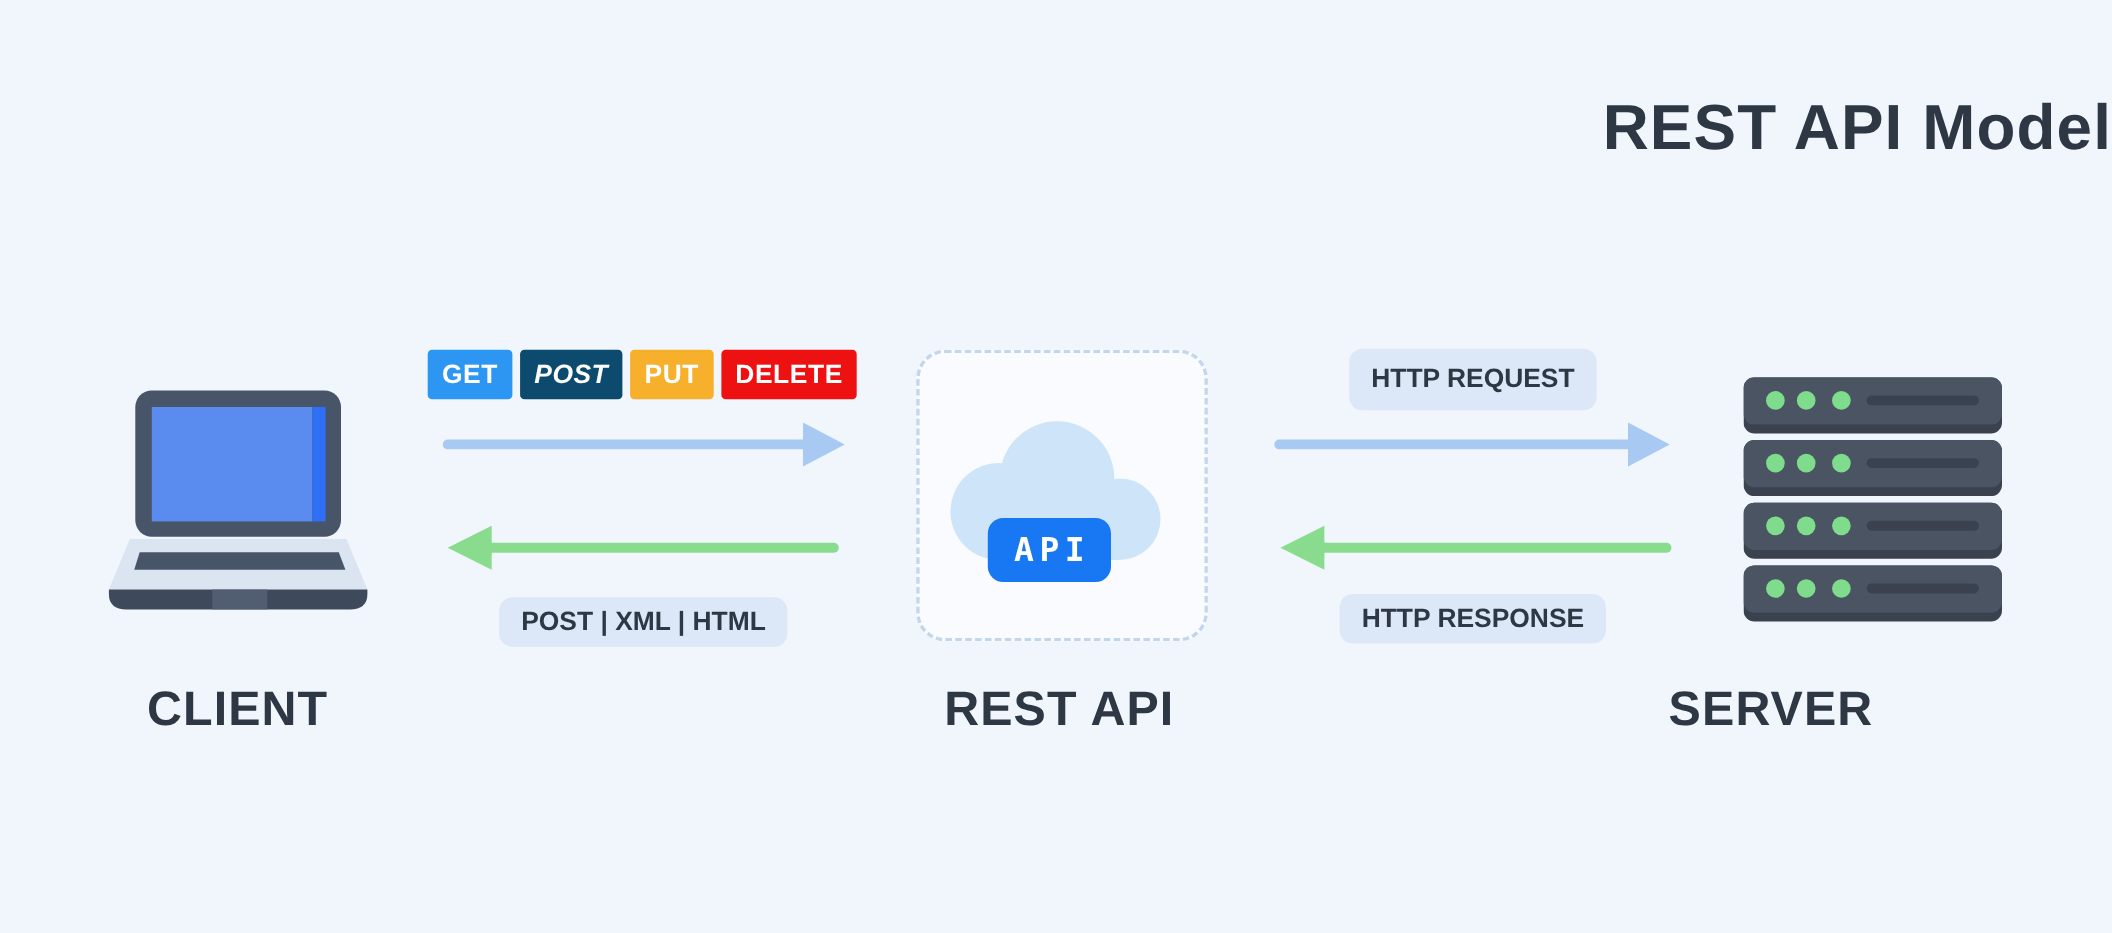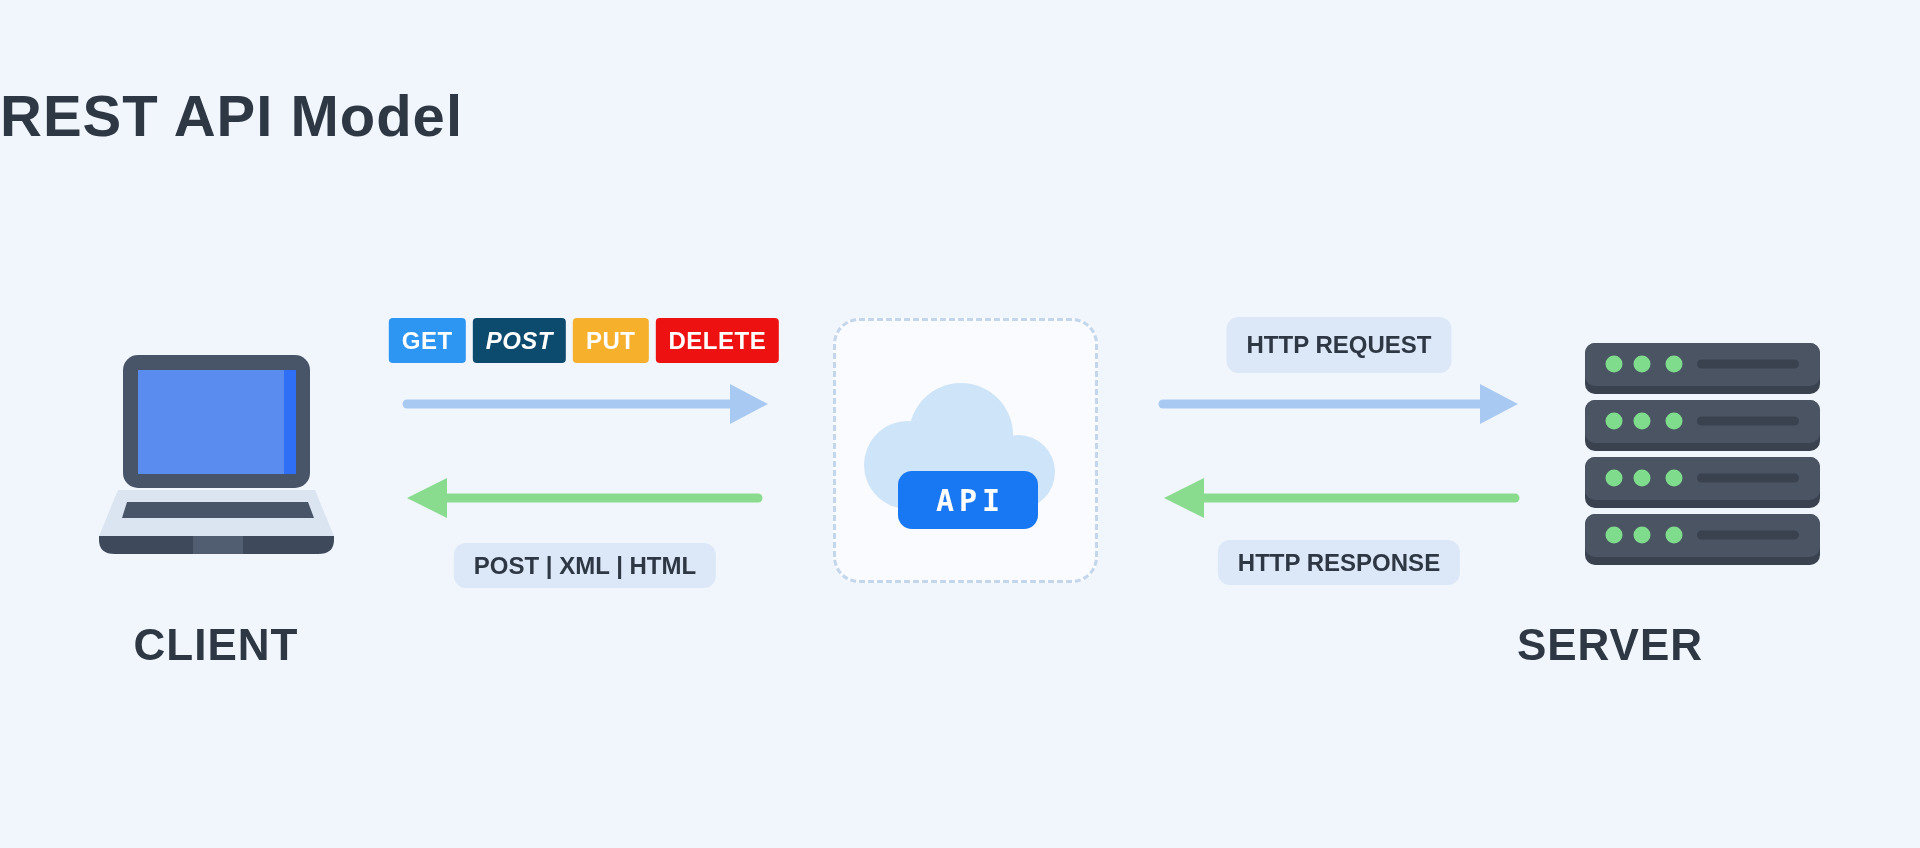--- a/index.html
+++ b/index.html
@@ -17,21 +17,21 @@
   body{
     width:1920px;height:848px;overflow:hidden;
     background:var(--background);
     font-family:"Liberation Sans", sans-serif;
     color:var(--text-dark);
   }
   .canvas{position:relative;width:1920px;height:848px;background:var(--background);}
 
   .title{
     position:absolute;left:0;right:0;top:82px;margin:0;
-    text-align:left;font-size:58px;font-weight:800;letter-spacing:1px;
+    text-align:right;font-size:58px;font-weight:800;letter-spacing:1px;
     color:var(--text-dark);
   }
 
   
   .node-label{
     position:absolute;top:620px;transform:translateX(-50%);
     font-size:44px;font-weight:800;letter-spacing:1px;color:var(--text-dark);
     white-space:nowrap;
   }
   .label-client{left:216px;}
@@ -52,21 +52,21 @@
   .stroke-green{stroke:var(--arrow-green);} .fill-green{fill:var(--arrow-green);}
 
   
   .api-box{
     position:absolute;left:833px;top:318px;width:265px;height:265px;
     border:3px dashed var(--dashed-border);border-radius:26px;
     background:var(--box-bg);
   }
   .cloud-svg{position:absolute;left:20px;top:56px;}
   .api-chip{
-    position:absolute;left:62px;top:150px;width:140px;height:58px;
+    position:absolute;left:62px;top:150px;width:112px;height:58px;
     background:var(--api-chip-bg);border-radius:14px;
     display:flex;align-items:center;justify-content:center;
     color:#fff;font-family:"DejaVu Sans Mono", monospace;
     font-weight:bold;font-size:30px;letter-spacing:5px;text-indent:5px;
   }
 
   
   .methods{
     position:absolute;left:584px;top:318px;transform:translateX(-50%);
     display:flex;gap:7px;
@@ -134,20 +134,21 @@
 
   <div class="api-box">
     <svg class="cloud-svg" width="210" height="135" viewBox="0 0 210 135" aria-hidden="true">
       <circle class="f-cloud" cx="105" cy="58" r="52"></circle>
       <circle class="f-cloud" cx="52" cy="88" r="44"></circle>
       <circle class="f-cloud" cx="162" cy="95" r="37"></circle>
       <rect class="f-cloud" x="52" y="88" width="110" height="44"></rect>
     </svg>
     <div class="api-chip">API</div>
   </div>
+  <div class="node-label label-restapi">REST API</div>
 
   <div class="pill pill-request">HTTP REQUEST</div>
 
   <svg class="arrow arrow-server-req" width="362" height="44" viewBox="0 0 362 44" aria-hidden="true">
     <line class="stroke-blue" x1="5" y1="22" x2="324" y2="22" stroke-width="9" stroke-linecap="round"></line>
     <polygon class="fill-blue" points="322,2 360,22 322,42"></polygon>
   </svg>
 
   <svg class="arrow arrow-server-res" width="358" height="44" viewBox="0 0 358 44" aria-hidden="true">
     <line class="stroke-green" x1="40" y1="22" x2="353" y2="22" stroke-width="9" stroke-linecap="round"></line>

